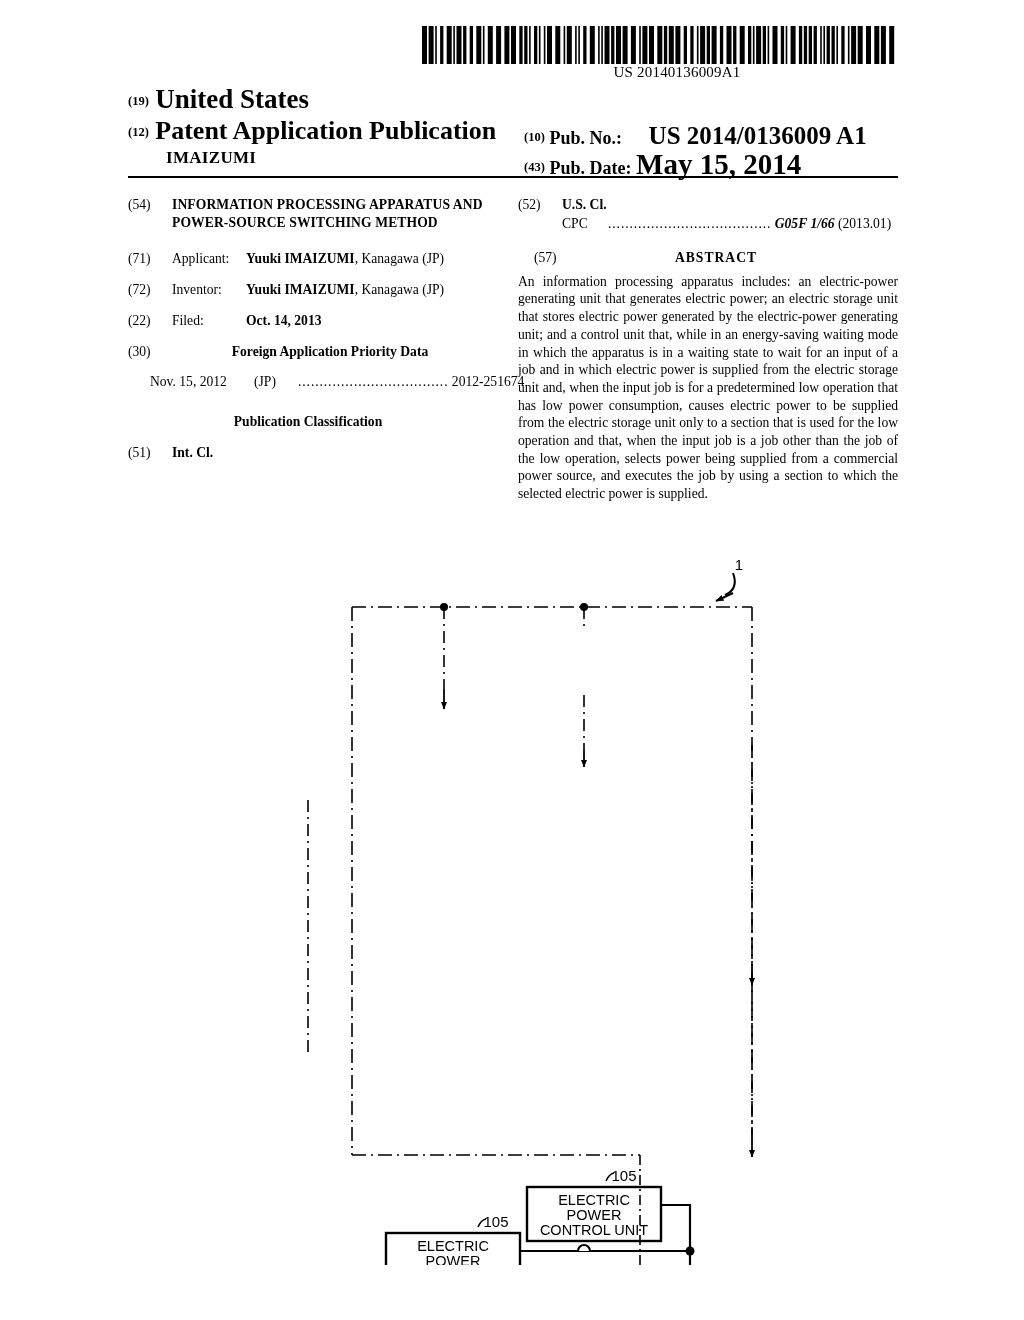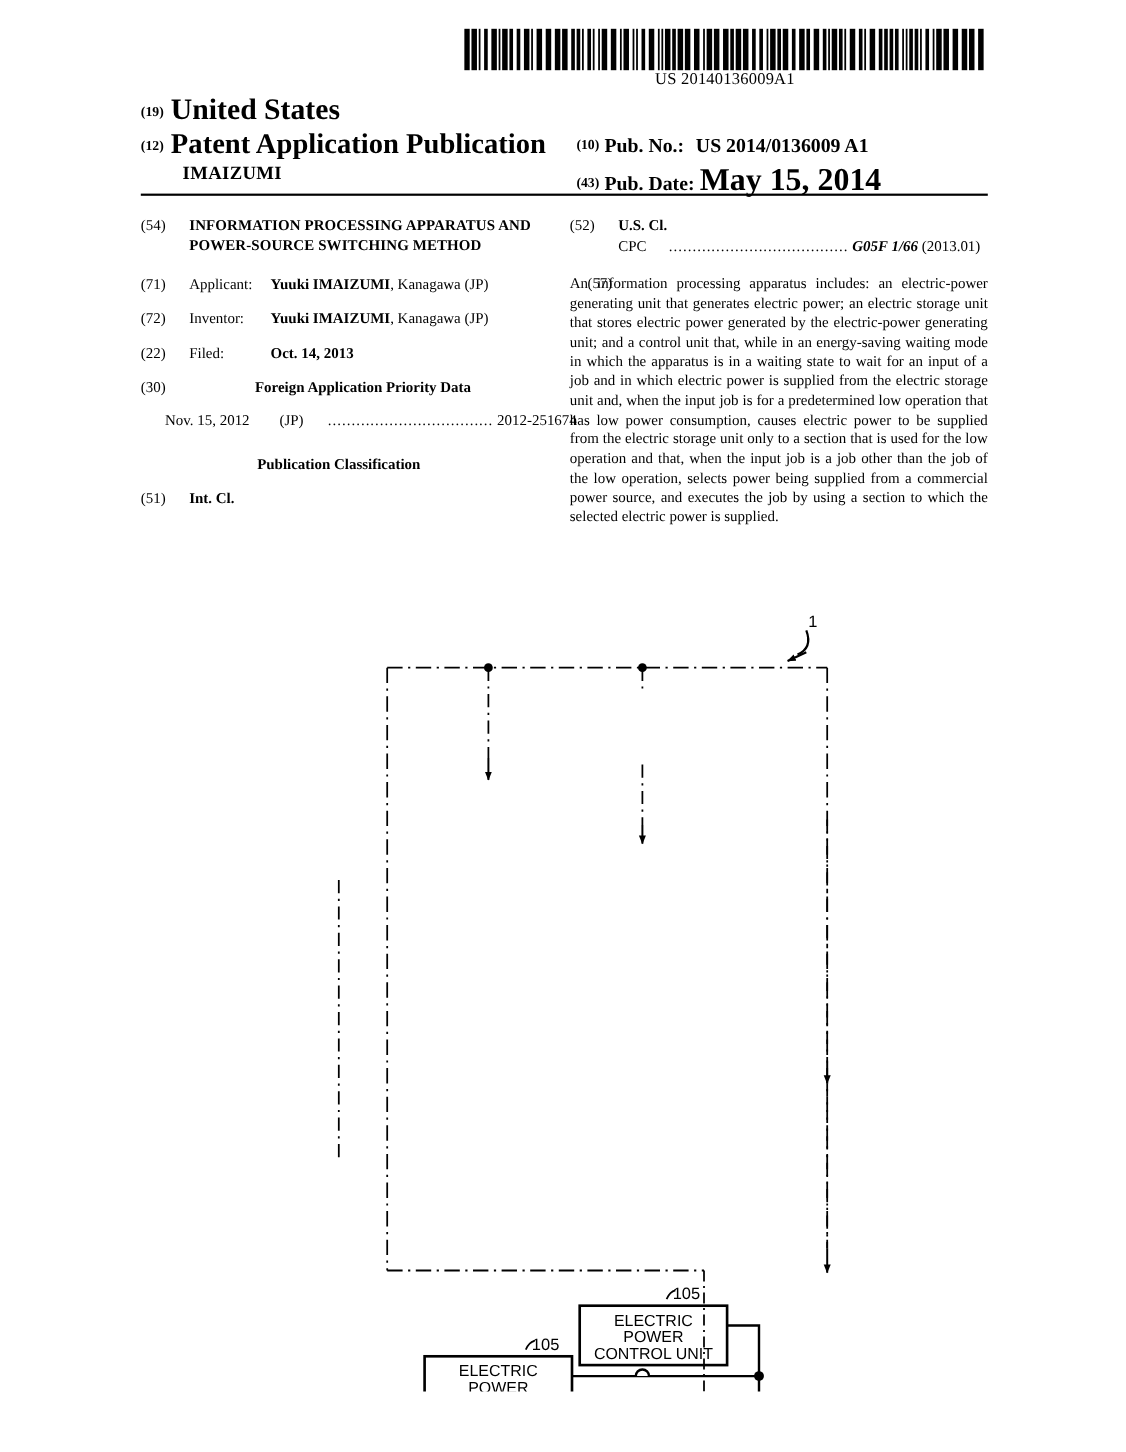--- a/index.html
+++ b/index.html
@@ -20,21 +20,21 @@
   #barcode-area {
     position: absolute;
     left: 422px;
     top: 26px;
     width: 474px;
     height: 38px;
   }
   #barcode-area svg { display: block; }
   #pubnum-under-barcode {
     position: absolute;
-    left: 422px;
+    left: 440px;
     top: 64px;
     width: 474px;
     text-align: center;
     font-size: 15px;
     letter-spacing: 0.2px;
   }
 
   
   #masthead {
     position: absolute;
@@ -83,23 +83,23 @@
   #pub-date-row {
     position: absolute;
     left: 396px;
     top: 64px;
     white-space: nowrap;
     font-size: 18.5px;
     font-weight: bold;
   }
   .pub-label { font-size: 18px; font-weight: bold; text-align: right; }
   .pub-value-no {
-    font-size: 18px;
-    font-weight: bold;
-    margin-left: 6px;
+    font-size: 25px;
+    font-weight: bold;
+    margin-left: 22px;
   }
   .pub-value-date {
     font-size: 29px;
     font-weight: bold;
   }
 
   #masthead-rule {
     position: absolute;
     left: 128px;
     top: 176px;
@@ -383,20 +383,21 @@
     <span class="tag">(52)</span>
     <div class="bold">U.S. Cl.</div>
     <div class="cl-row">
       <span class="cl-name">CPC</span><span class="dots">......................................</span>
       <span class="bi">G05F 1/66</span><span> (2013.01)</span>
     </div>
   </div>
 
   <div id="abstract-hdr-row">
     <span class="tag">(57)</span>
+    <div id="abstract-hdr">ABSTRACT</div>
   </div>
 
   <div id="abstract-body">An information processing apparatus includes: an electric-power generating unit that generates electric power; an electric storage unit that stores electric power generated by the electric-power generating unit; and a control unit that, while in an energy-saving waiting mode in which the apparatus is in a waiting state to wait for an input of a job and in which electric power is supplied from the electric storage unit and, when the input job is for a predetermined low operation that has low power consumption, causes electric power to be supplied from the electric storage unit only to a section that is used for the low operation and that, when the input job is a job other than the job of the low operation, selects power being supplied from a commercial power source, and executes the job by using a section to which the selected electric power is supplied.</div>
 </div>
 
 <div id="figure">
 <svg width="1024" height="720" viewBox="0 0 1024 720" xmlns="http://www.w3.org/2000/svg">
   <defs>
     <marker id="ar" markerWidth="9" markerHeight="9" refX="7.5" refY="3.2" orient="auto" markerUnits="userSpaceOnUse">
       <path d="M0,0 L8,3.2 L0,6.4 z" fill="#000"></path>

